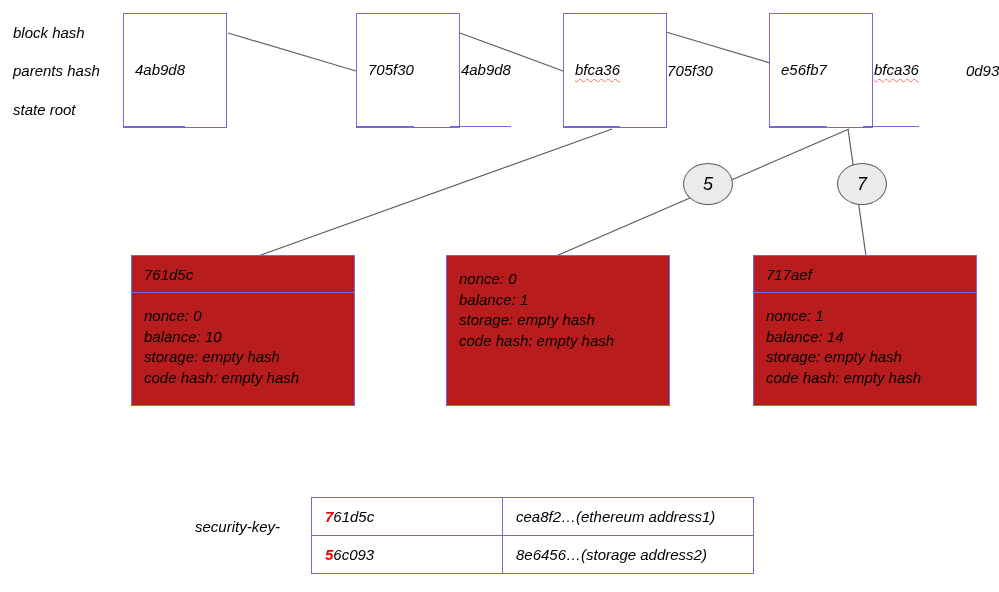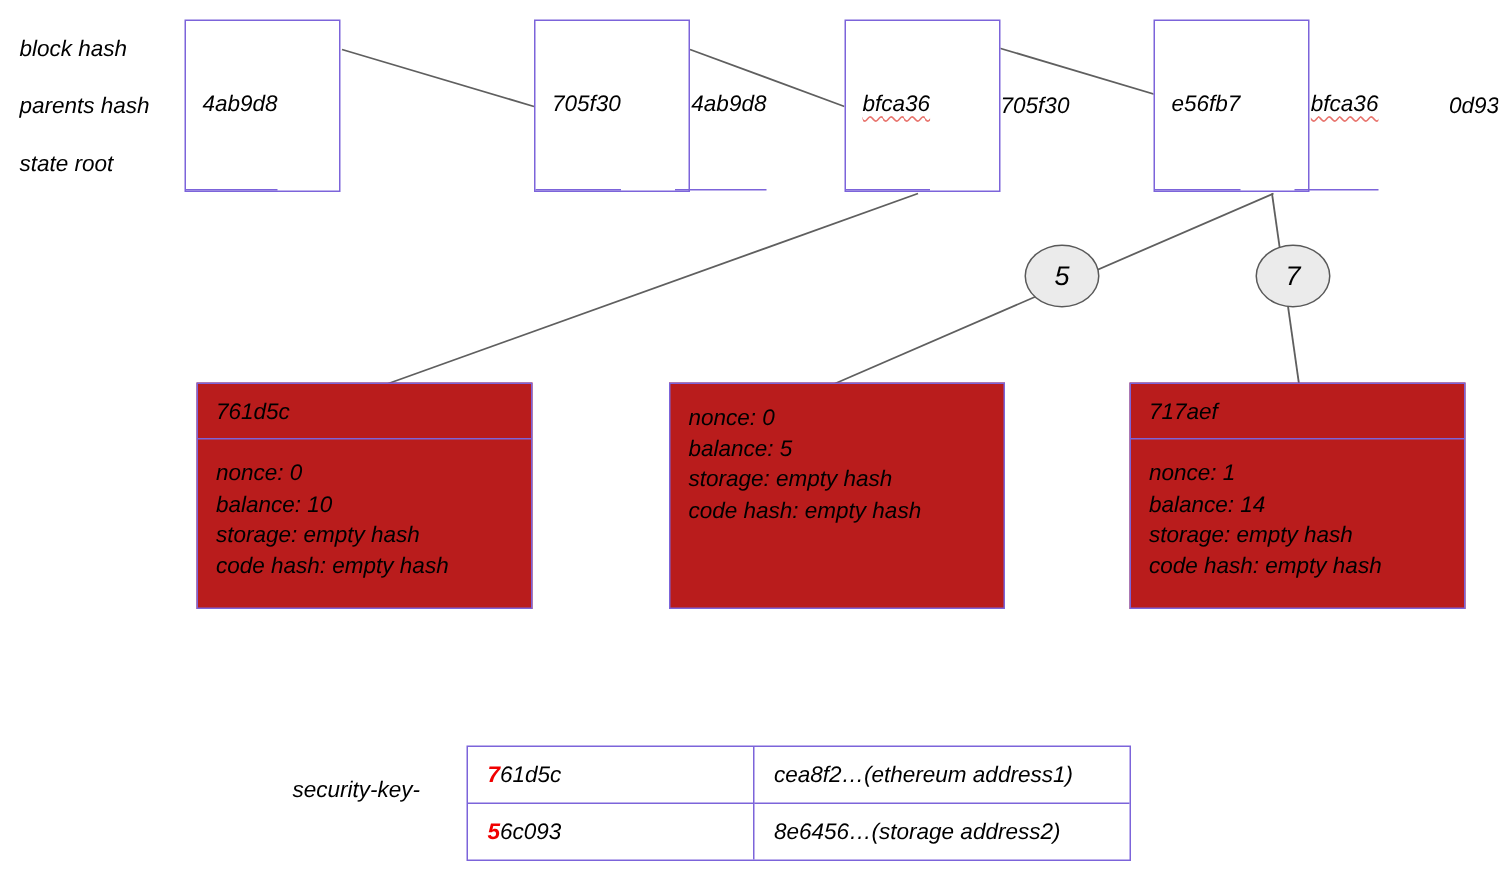--- a/index.html
+++ b/index.html
@@ -138,21 +138,21 @@
       <div>nonce: 0</div>
       <div>balance: 10</div>
       <div>storage: empty hash</div>
       <div>code hash: empty hash</div>
     </div>
   </div>
 
   <div class="account" style="left:446px;">
     <div class="acct-body">
       <div>nonce: 0</div>
-      <div>balance: 5</div>
+      <div>balance: 1</div>
       <div>storage: empty hash</div>
       <div>code hash: empty hash</div>
     </div>
   </div>
 
   <div class="account" style="left:753px;">
     <div class="acct-header">717aef</div>
     <div class="acct-body">
       <div>nonce: 1</div>
       <div>balance: 14</div>

